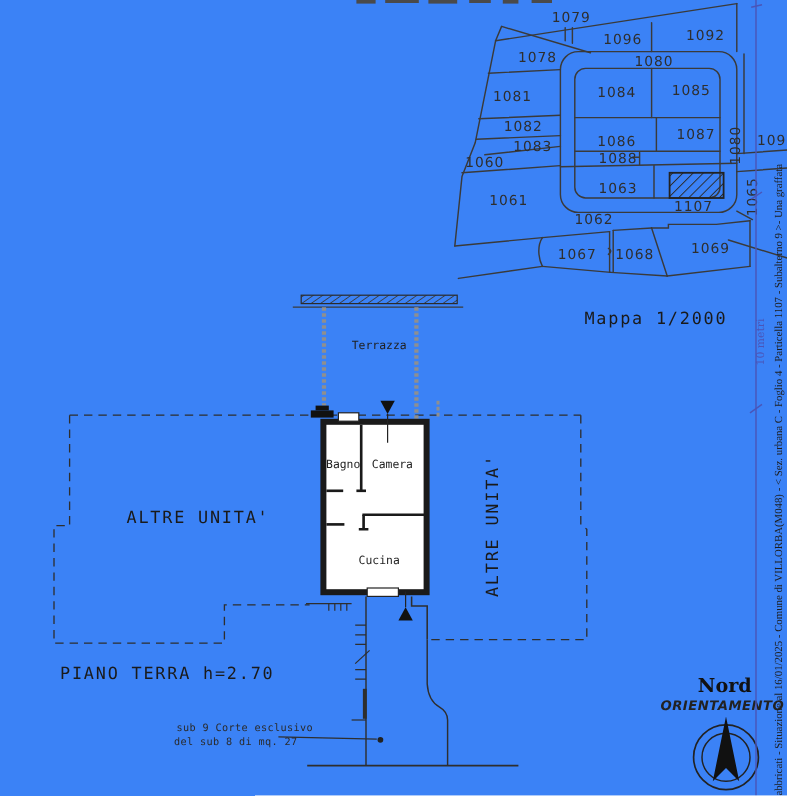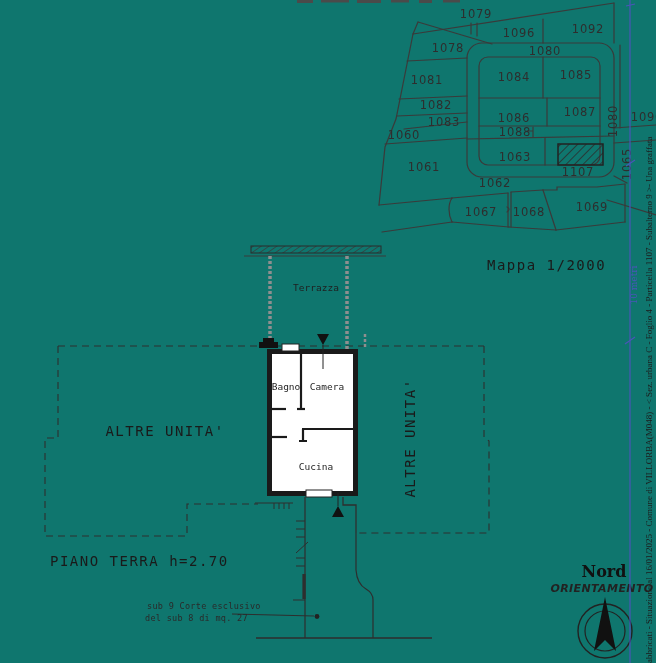--- a/index.html
+++ b/index.html
@@ -1,16 +1,16 @@
 <!DOCTYPE html>
 <html><head>
 <meta charset="utf-8">
 <style>
   html,body{margin:0;padding:0;background:#ffffff;}
-  .page{position:relative;width:656px;height:663px;background:#0f766e;overflow:hidden;
+  .page{position:relative;width:656px;height:663px;background:#3b82f6;overflow:hidden;
         font-family:"DejaVu Sans Mono",monospace;}
   svg{position:absolute;left:0;top:0;}
   text{user-select:none;}
   .t-map{font-family:"DejaVu Sans",sans-serif;font-size:11.5px;fill:#2e2e2e;letter-spacing:0.8px;}
   .t-cad-sm{font-family:"DejaVu Sans Mono",monospace;font-size:9.5px;fill:#1f1f1f;}
   .t-cad-xs{font-family:"DejaVu Sans Mono",monospace;font-size:8.5px;fill:#2a2a2a;letter-spacing:0.3px;}
   .t-big{font-family:"DejaVu Sans Mono",monospace;font-size:14px;fill:#1a1a1a;letter-spacing:1.5px;}
   .t-nord{font-family:"DejaVu Serif",serif;font-size:16px;font-weight:bold;fill:#111;}
   .t-orient{font-family:"DejaVu Sans",sans-serif;font-size:11px;font-style:italic;font-weight:bold;fill:#222;letter-spacing:0.4px;}
   .t-blue{font-family:"DejaVu Serif",serif;font-size:9px;fill:#4a55b8;}

